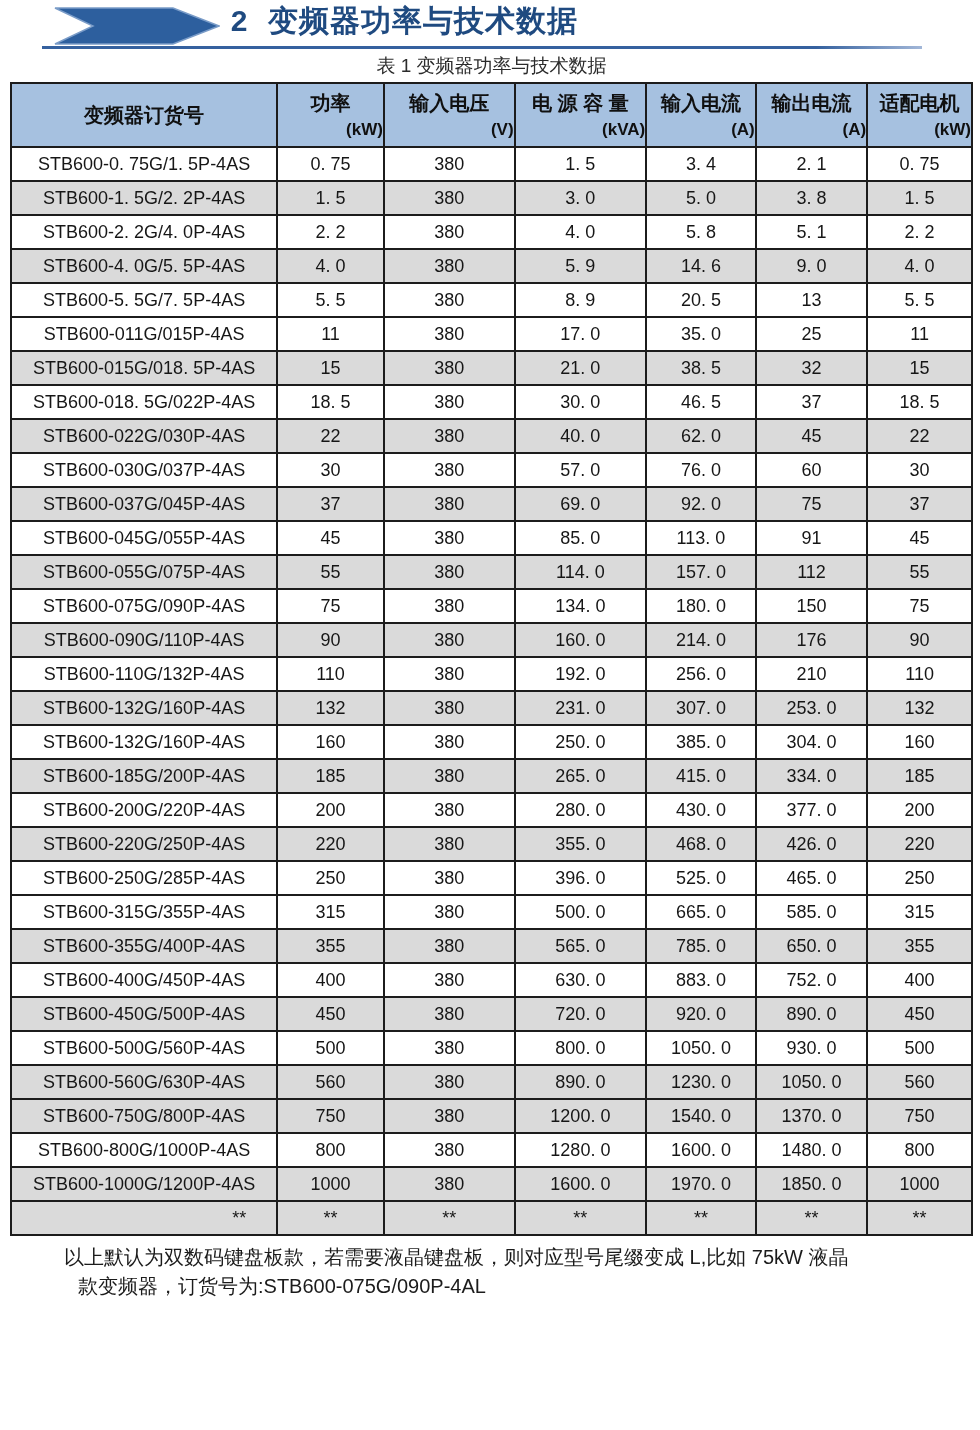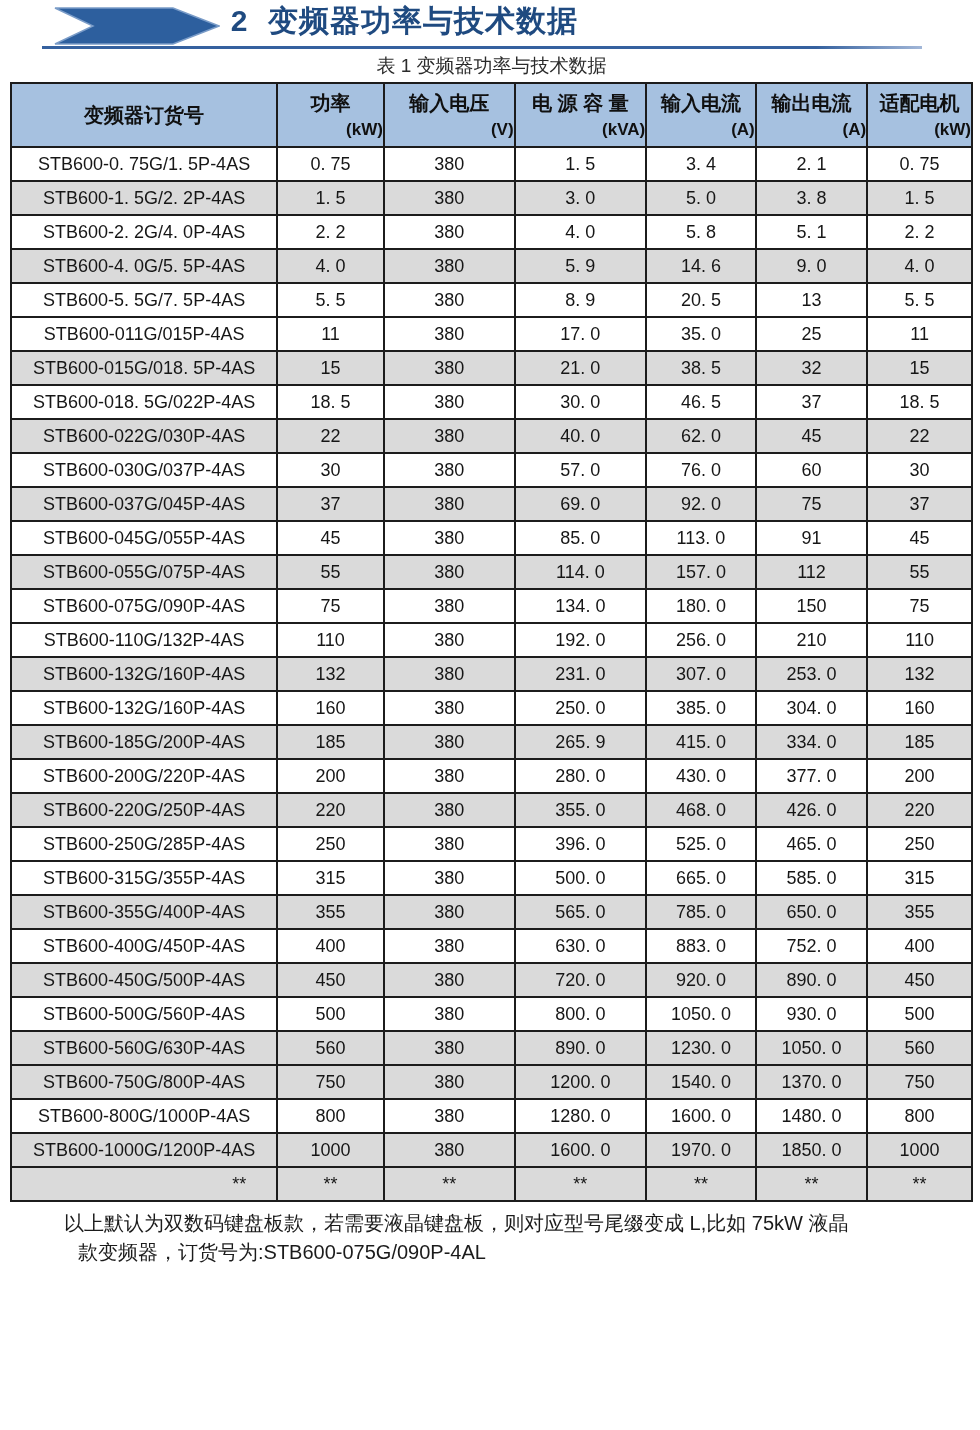--- a/index.html
+++ b/index.html
@@ -210,20 +210,29 @@
         </tr>
         <tr>
           <td>STB600-075G/090P-4AS</td>
           <td>75</td>
           <td>380</td>
           <td>134. 0</td>
           <td>180. 0</td>
           <td>150</td>
           <td>75</td>
         </tr>
+        <tr class="alt">
+          <td>STB600-090G/110P-4AS</td>
+          <td>90</td>
+          <td>380</td>
+          <td>160. 0</td>
+          <td>214. 0</td>
+          <td>176</td>
+          <td>90</td>
+        </tr>
         <tr>
           <td>STB600-110G/132P-4AS</td>
           <td>110</td>
           <td>380</td>
           <td>192. 0</td>
           <td>256. 0</td>
           <td>210</td>
           <td>110</td>
         </tr>
         <tr class="alt">
@@ -241,21 +250,21 @@
           <td>380</td>
           <td>250. 0</td>
           <td>385. 0</td>
           <td>304. 0</td>
           <td>160</td>
         </tr>
         <tr class="alt">
           <td>STB600-185G/200P-4AS</td>
           <td>185</td>
           <td>380</td>
-          <td>265. 9</td>
+          <td>265. 0</td>
           <td>415. 0</td>
           <td>334. 0</td>
           <td>185</td>
         </tr>
         <tr>
           <td>STB600-200G/220P-4AS</td>
           <td>200</td>
           <td>380</td>
           <td>280. 0</td>
           <td>430. 0</td>

